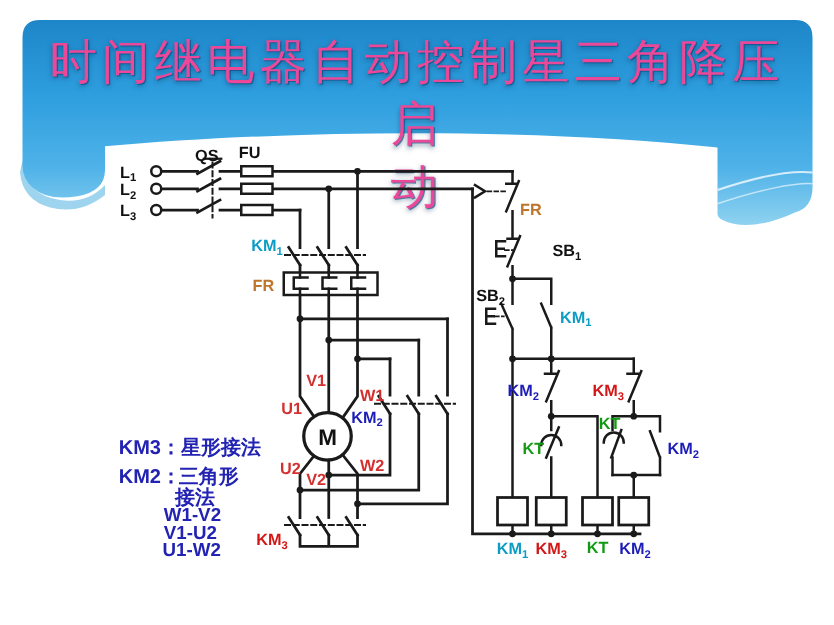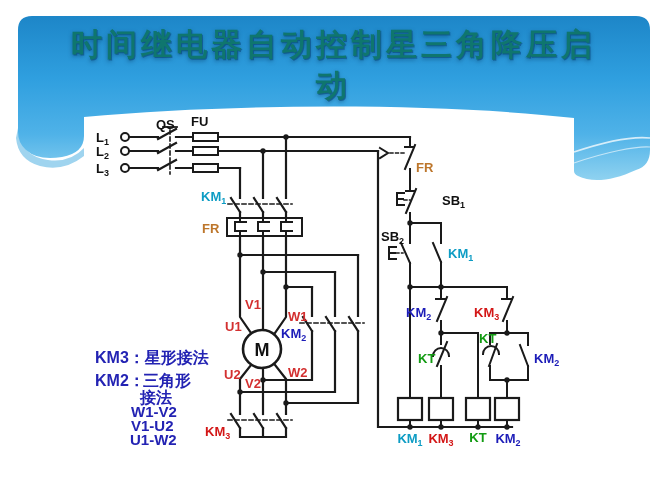--- a/index.html
+++ b/index.html
@@ -4,21 +4,21 @@
 <style>
   html,body{margin:0;padding:0;}
   body{
     width:667px;height:500px;background:#ffffff;overflow:hidden;position:relative;
     font-family:"Liberation Sans", sans-serif;
   }
   .stage{position:absolute;inset:0;}
   .banner-svg{position:absolute;left:0;top:0;}
   .title{
     position:absolute;left:30px;right:30px;top:24px;text-align:center;
-    color:#0f766e;font-weight:bold;font-size:31px;line-height:1.32;letter-spacing:4px;
+    color:#ec4899;font-weight:normal;font-size:38px;line-height:1.32;letter-spacing:4px;
     font-family:"DejaVu Sans", sans-serif;
     text-shadow:0 2px 4px rgba(0,50,90,.5), 1px 1px 0 rgba(15,85,140,.65);
   }
   svg text{font-family:"Liberation Sans", sans-serif;font-weight:bold;}
   .lbl{font-size:13px;}
   .sub{font-size:9px;}
   .note{font-size:16px;}
   .noteid{font-size:15px;}
 </style>
 </head>

